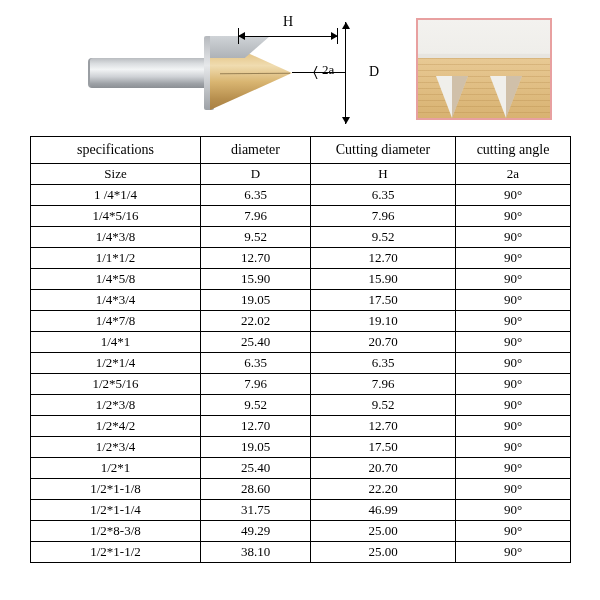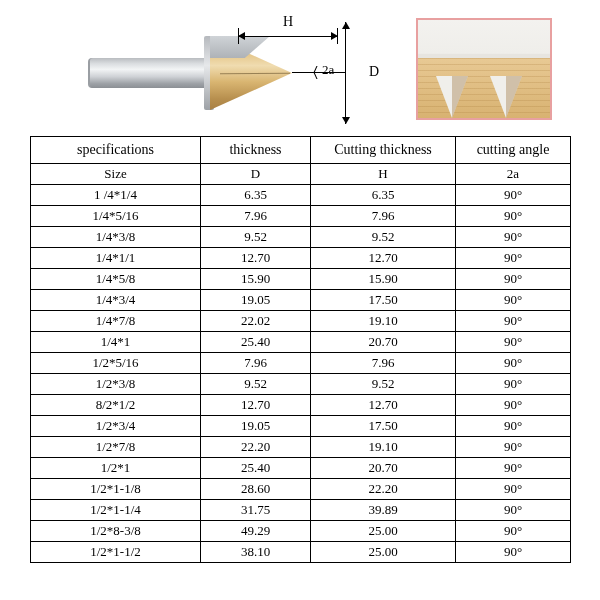--- a/index.html
+++ b/index.html
@@ -314,22 +314,22 @@
   <table class="spec">
     <colgroup>
       <col class="c1">
         <col class="c2">
         <col class="c3">
         <col class="c4">
     </colgroup>
     <thead>
       <tr>
         <th>specifications</th>
-        <th>thickness</th>
-        <th>Cutting thickness</th>
+        <th>diameter</th>
+        <th>Cutting diameter</th>
         <th>cutting angle</th>
       </tr>
       <tr>
         <td>Size</td>
         <td>D</td>
         <td>H</td>
         <td>2a</td>
       </tr>
     </thead>
     <tbody id="table-body">
@@ -345,21 +345,21 @@
           <td>7.96</td>
           <td>90°</td>
         </tr>
         <tr>
           <td>1/4*3/8</td>
           <td>9.52</td>
           <td>9.52</td>
           <td>90°</td>
         </tr>
         <tr>
-          <td>1/4*1/1</td>
+          <td>1/1*1/2</td>
           <td>12.70</td>
           <td>12.70</td>
           <td>90°</td>
         </tr>
         <tr>
           <td>1/4*5/8</td>
           <td>15.90</td>
           <td>15.90</td>
           <td>90°</td>
         </tr>
@@ -375,65 +375,65 @@
           <td>19.10</td>
           <td>90°</td>
         </tr>
         <tr>
           <td>1/4*1</td>
           <td>25.40</td>
           <td>20.70</td>
           <td>90°</td>
         </tr>
         <tr>
+          <td>1/2*1/4</td>
+          <td>6.35</td>
+          <td>6.35</td>
+          <td>90°</td>
+        </tr>
+        <tr>
           <td>1/2*5/16</td>
           <td>7.96</td>
           <td>7.96</td>
           <td>90°</td>
         </tr>
         <tr>
           <td>1/2*3/8</td>
           <td>9.52</td>
           <td>9.52</td>
           <td>90°</td>
         </tr>
         <tr>
-          <td>8/2*1/2</td>
+          <td>1/2*4/2</td>
           <td>12.70</td>
           <td>12.70</td>
           <td>90°</td>
         </tr>
         <tr>
           <td>1/2*3/4</td>
           <td>19.05</td>
           <td>17.50</td>
           <td>90°</td>
         </tr>
         <tr>
-          <td>1/2*7/8</td>
-          <td>22.20</td>
-          <td>19.10</td>
-          <td>90°</td>
-        </tr>
-        <tr>
           <td>1/2*1</td>
           <td>25.40</td>
           <td>20.70</td>
           <td>90°</td>
         </tr>
         <tr>
           <td>1/2*1-1/8</td>
           <td>28.60</td>
           <td>22.20</td>
           <td>90°</td>
         </tr>
         <tr>
           <td>1/2*1-1/4</td>
           <td>31.75</td>
-          <td>39.89</td>
+          <td>46.99</td>
           <td>90°</td>
         </tr>
         <tr>
           <td>1/2*8-3/8</td>
           <td>49.29</td>
           <td>25.00</td>
           <td>90°</td>
         </tr>
         <tr>
           <td>1/2*1-1/2</td>

